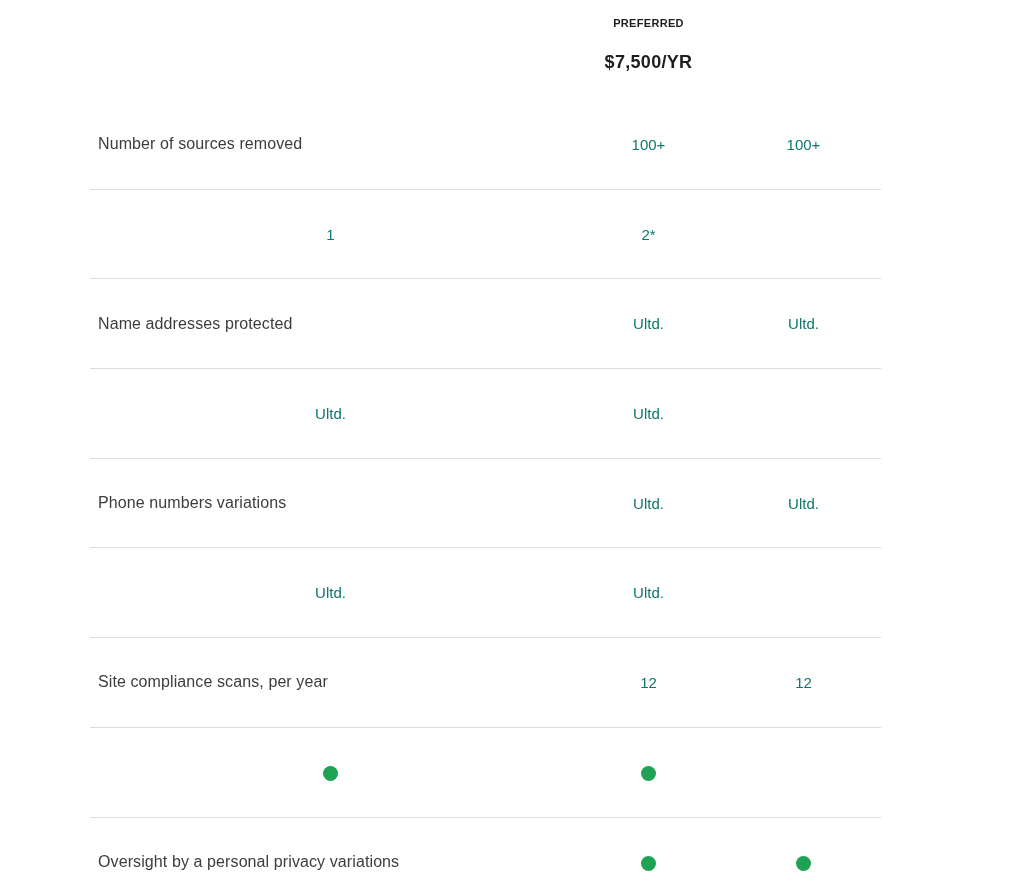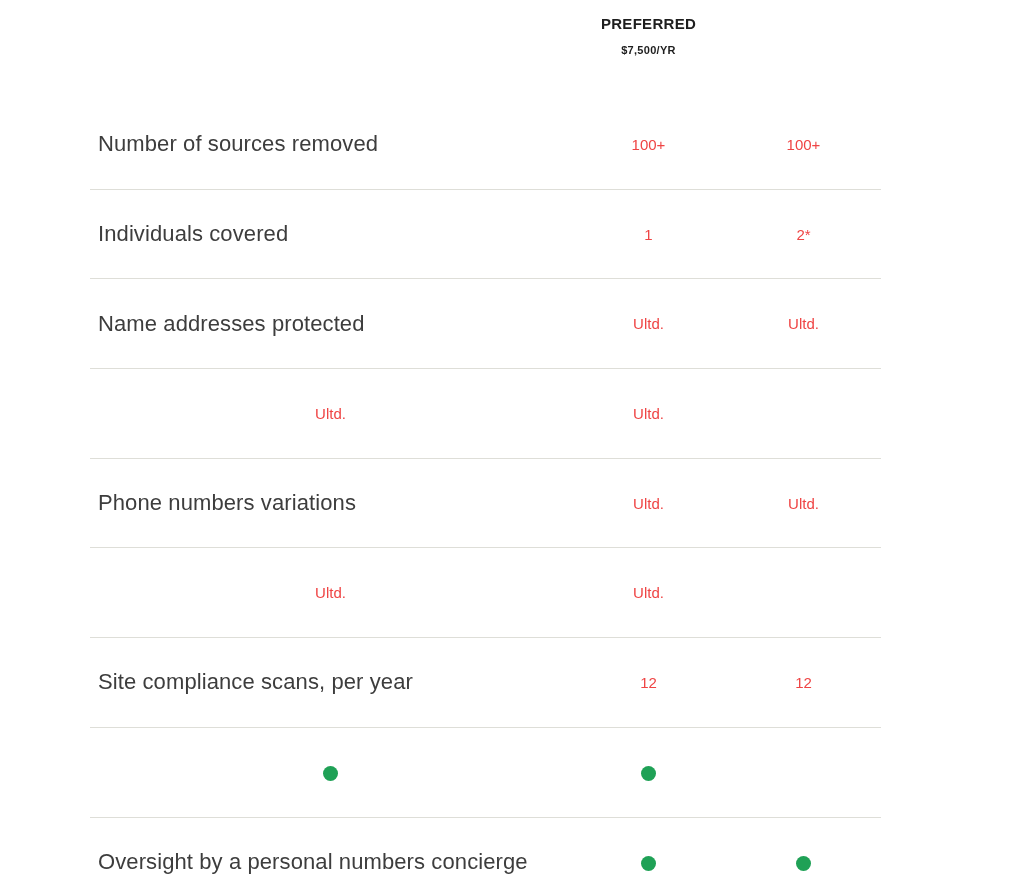--- a/index.html
+++ b/index.html
@@ -23,45 +23,45 @@
   .table-header {
     padding-top: 14px;
     height: 100px;
     align-items: start;
   }
   .plan-header {
     text-align: center;
     color: #1e1e1e;
   }
   .plan-name {
-    font-size: 15px;
+    font-size: 11px;
     font-weight: bold;
     letter-spacing: 0.3px;
     line-height: 19px;
   }
   .plan-price {
-    font-size: 11px;
+    font-size: 18px;
     font-weight: bold;
     letter-spacing: 0.3px;
     line-height: 19px;
-    margin-top: 8px;
+    margin-top: 20px;
   }
   .feature-row {
     height: 89.7px;
     border-bottom: 1px solid #dedeD8;
   }
   .feature-label {
-    font-size: 22px;
+    font-size: 16px;
     color: #3d3d3d;
     padding-left: 8px;
     letter-spacing: 0.1px;
   }
   .feature-value {
     font-size: 15px;
-    color: #ef4444;
+    color: #0f766e;
     text-align: center;
   }
   .dot {
     display: inline-block;
     width: 15px; height: 15px;
     border-radius: 50%;
     vertical-align: middle;
   }
 </style>
 </head>
@@ -78,21 +78,20 @@
   </div>
 
   <div id="rows">
   <div class="cols feature-row">
     <div class="feature-label">Number of sources removed</div>
     <div class="feature-value">100+</div>
     <div class="feature-value">100+</div>
   </div>
 
   <div class="cols feature-row">
-    <div class="feature-label">Individuals covered</div>
     <div class="feature-value">1</div>
     <div class="feature-value">2*</div>
   </div>
 
   <div class="cols feature-row">
     <div class="feature-label">Name addresses protected</div>
     <div class="feature-value">Ultd.</div>
     <div class="feature-value">Ultd.</div>
   </div>
 
@@ -117,19 +116,19 @@
     <div class="feature-value">12</div>
     <div class="feature-value">12</div>
   </div>
 
   <div class="cols feature-row">
     <div class="feature-value"><span class="dot" style="background: rgb(31, 161, 86);"></span></div>
     <div class="feature-value"><span class="dot" style="background: rgb(31, 161, 86);"></span></div>
   </div>
 
   <div class="cols feature-row">
-    <div class="feature-label">Oversight by a personal numbers concierge</div>
+    <div class="feature-label">Oversight by a personal privacy variations</div>
     <div class="feature-value"><span class="dot" style="background: rgb(31, 161, 86);"></span></div>
     <div class="feature-value"><span class="dot" style="background: rgb(31, 161, 86);"></span></div>
   </div>
 </div>
 
 </div>
 
 </body></html>

